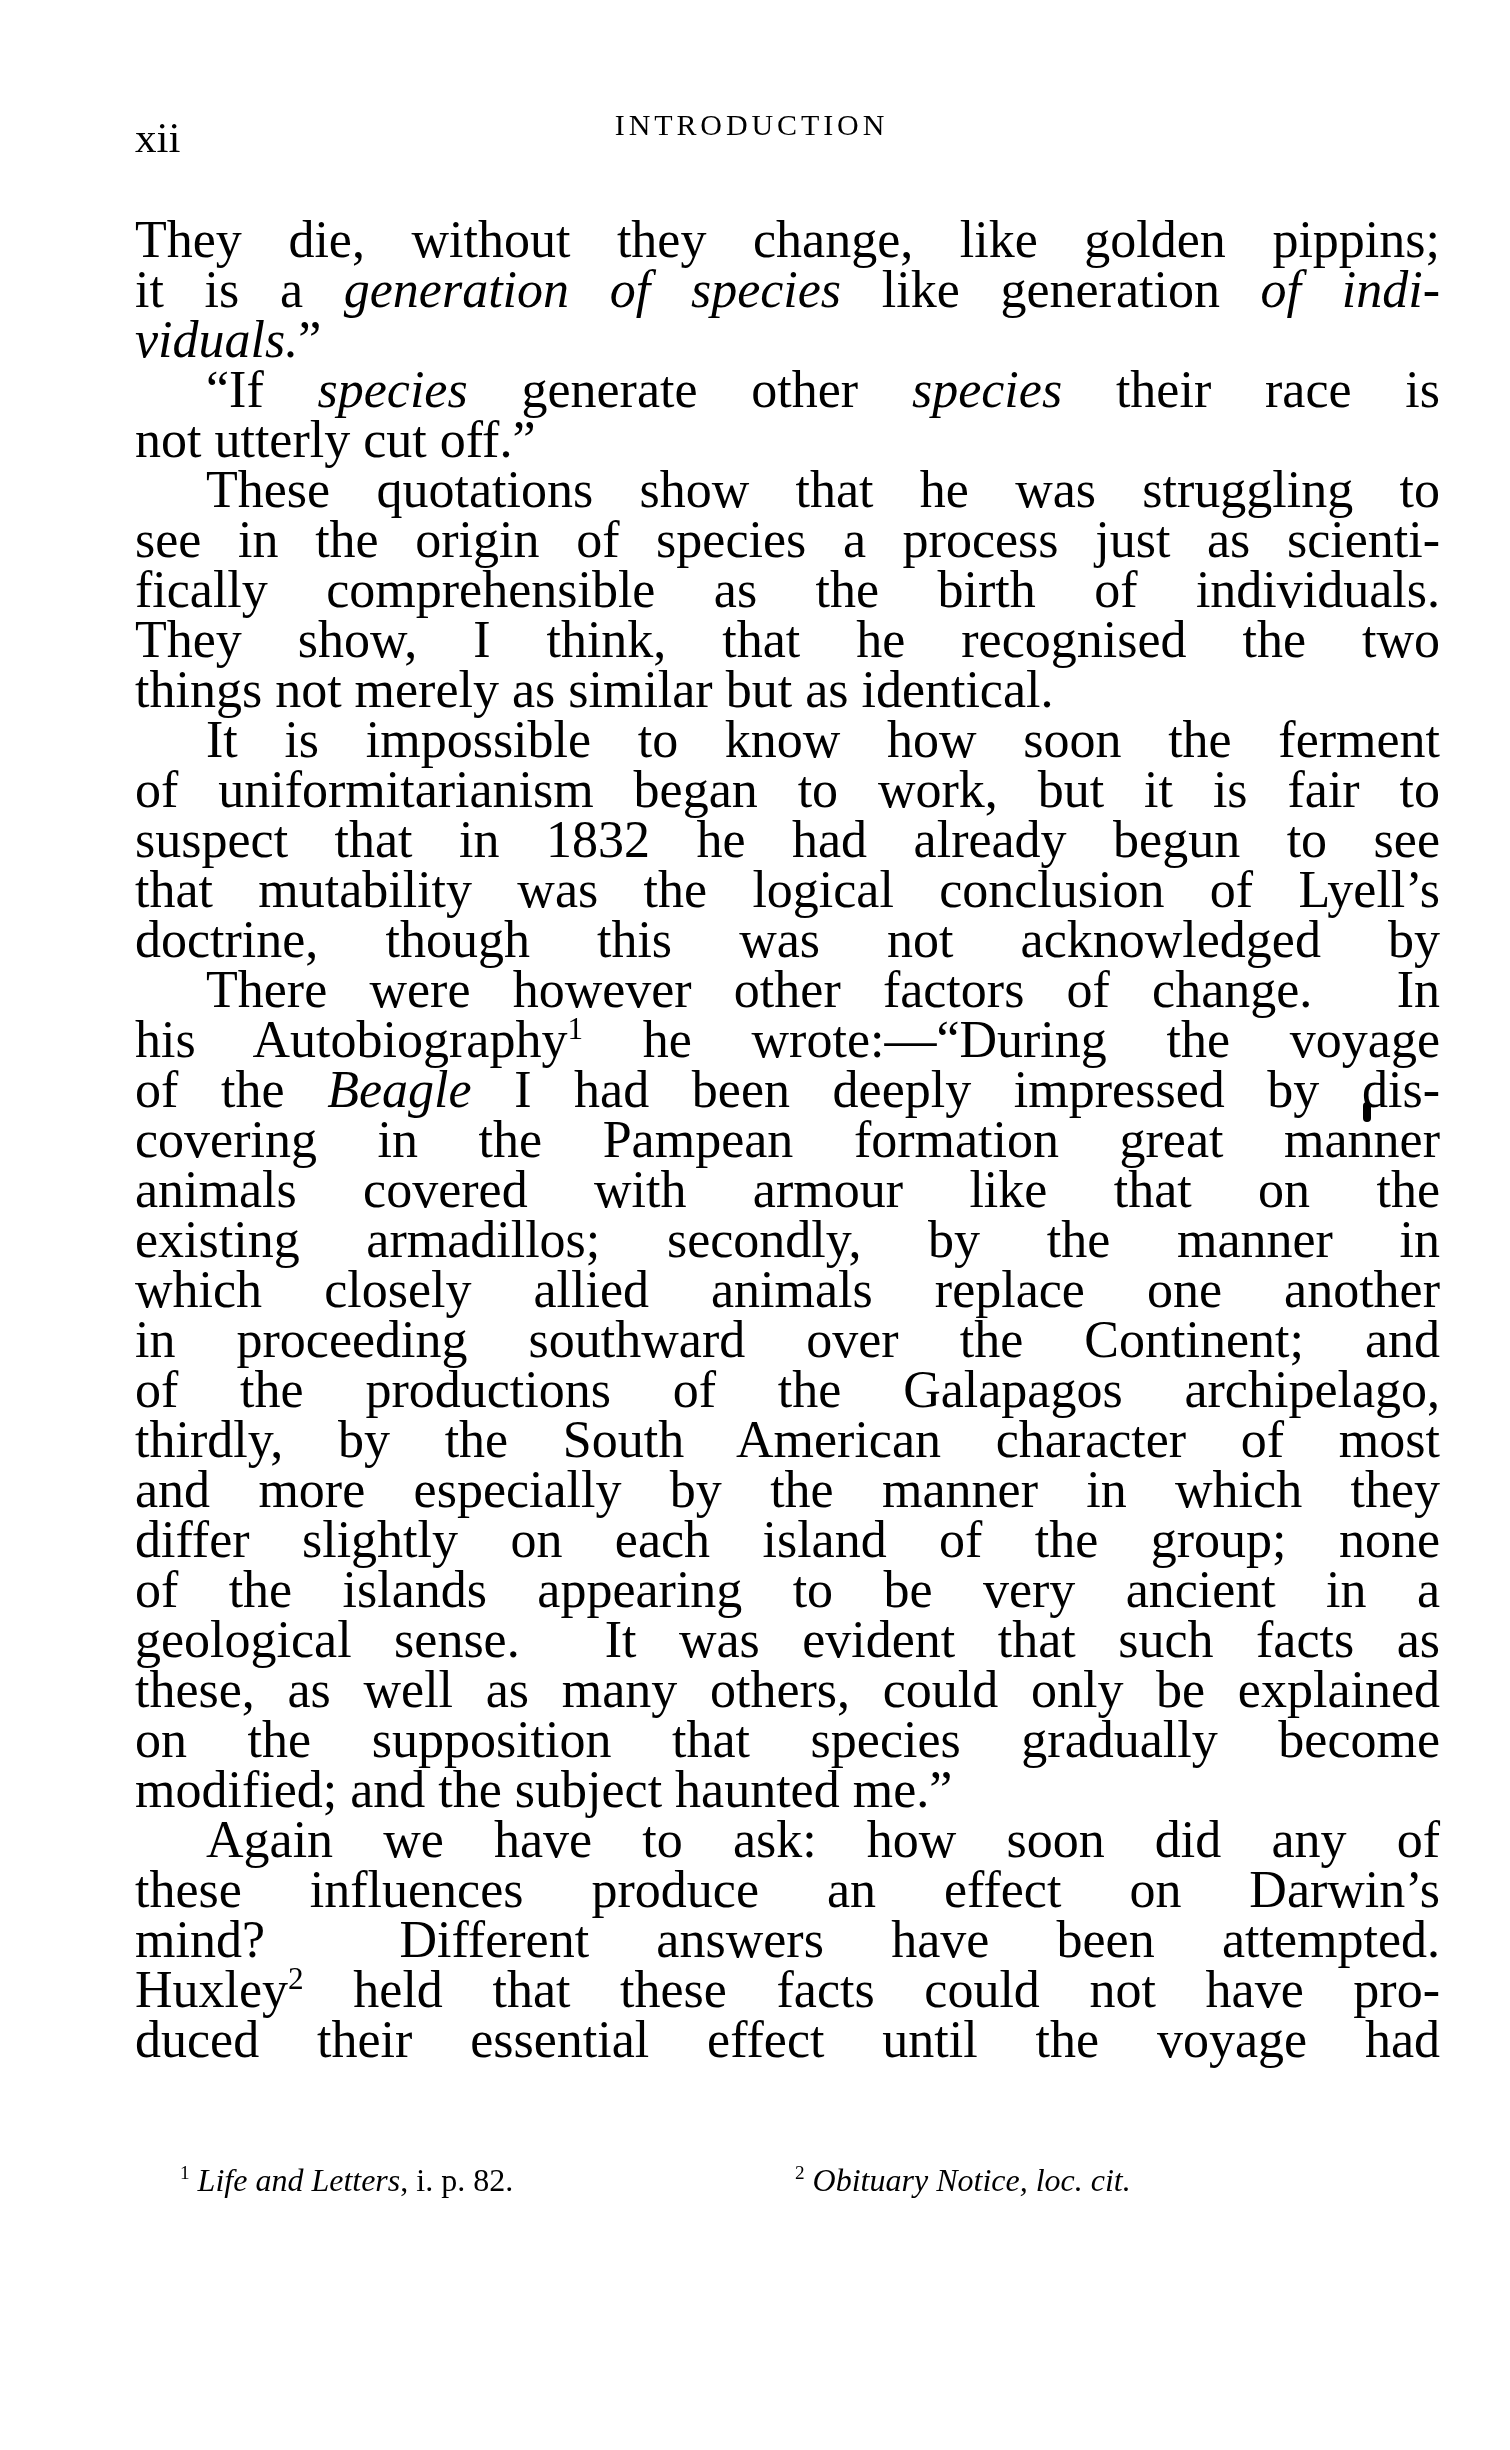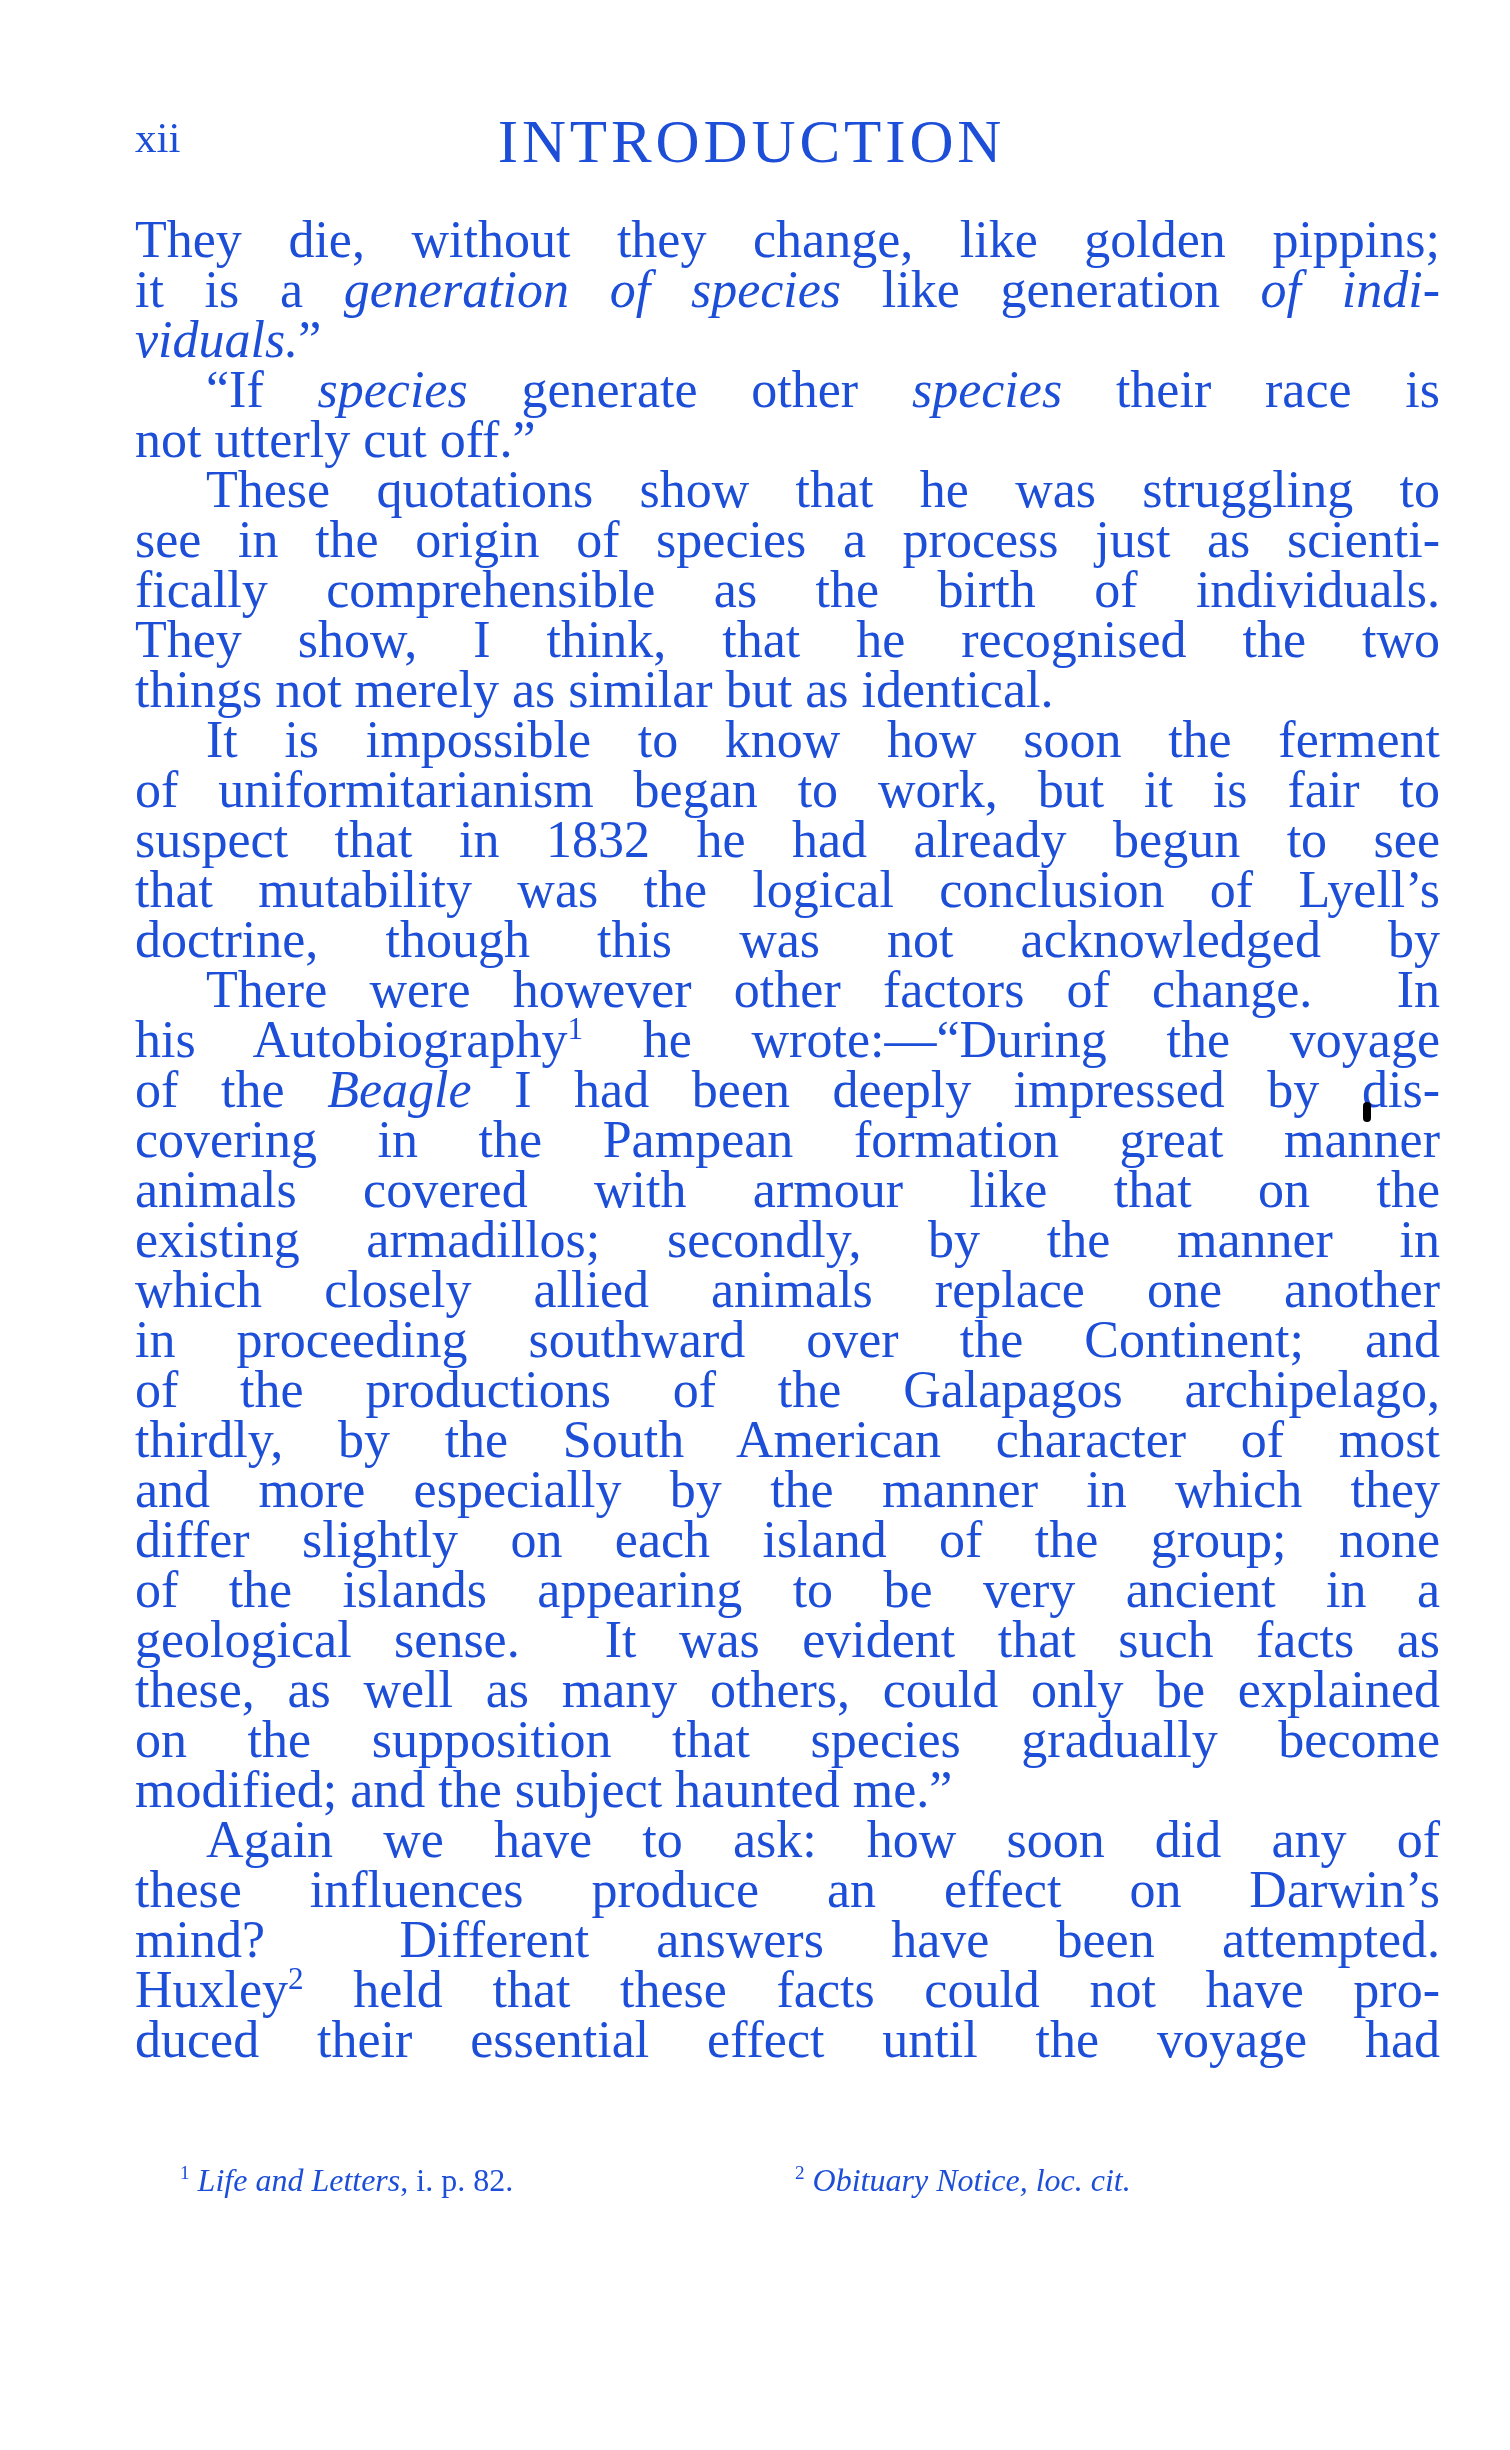--- a/index.html
+++ b/index.html
@@ -1,21 +1,21 @@
 <!DOCTYPE html>
 <html style="font-size:12.4px"><head>
 <meta charset="utf-8">
 <style>
   html, body { margin: 0; padding: 0; background: #ffffff; }
   .page {
     position: relative;
     width: 1510px;
     height: 2450px;
     background: #ffffff;
-    color: #1d4ed8;
+    color: #000000;
     font-family: "Liberation Serif", "DejaVu Serif", serif;
     overflow: hidden;
   }
   .header {
     position: absolute;
     left: 135px;
     top: 108px;
     width: 1305px;
     height: 62px;
   }
@@ -26,21 +26,21 @@
     font-size: 43px;
     line-height: 1;
   }
   .title {
     position: absolute;
     left: 0;
     top: 0;
     width: 100%;
     text-align: center;
     transform: translateX(-36px);
-    font-size: 61px;
+    font-size: 30px;
     line-height: 1.1;
     letter-spacing: 3.9px;
   }
   .body-text {
     position: absolute;
     left: 135px;
     top: 215px;
     width: 1305px;
   }
   .line {

